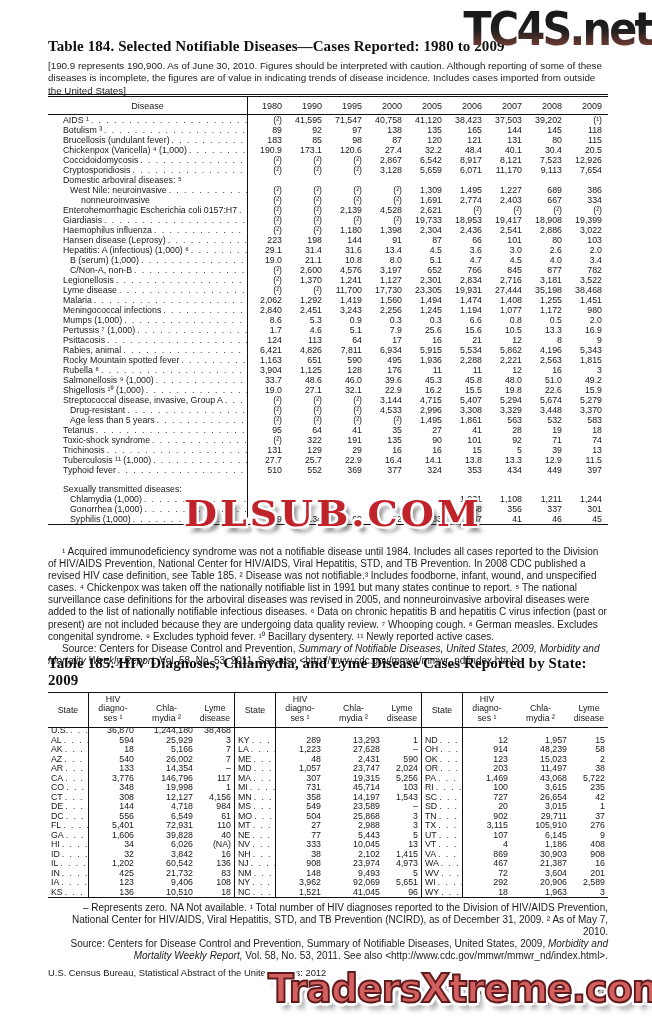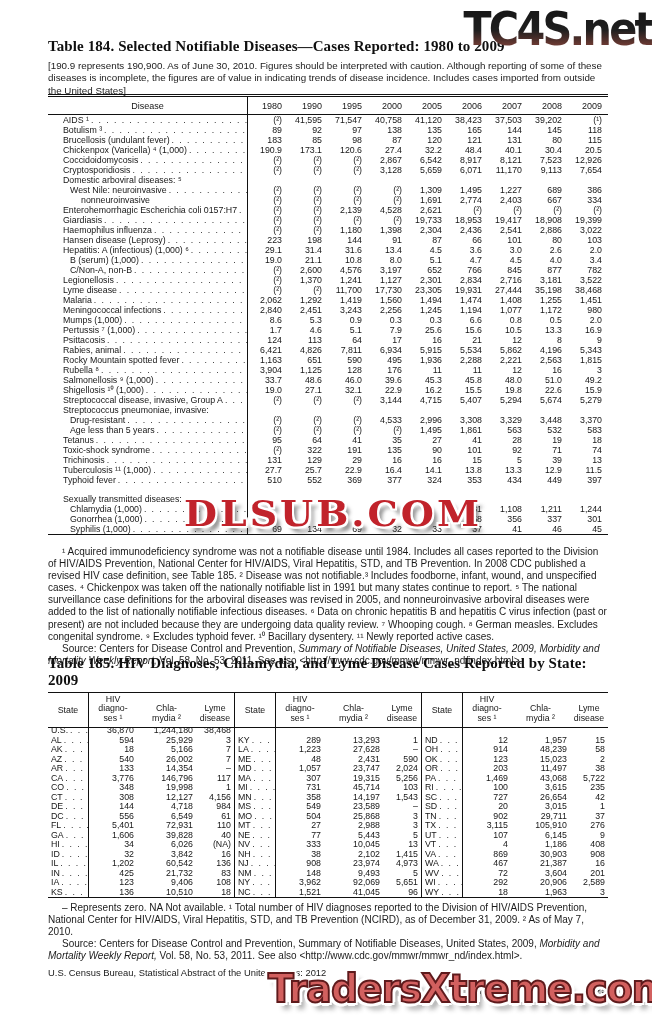--- a/index.html
+++ b/index.html
@@ -19,21 +19,21 @@
     color:#101010;letter-spacing:.1px;
   }
   #t184-title{top:38px;}
   #t185-title{top:655px;width:552px;}
   .bracket-note{
     left:48px;top:60px;width:560px;
     font-size:9.8px;line-height:12.3px;color:#1b1b1b;
   }
   .foot-block{left:48px;width:560px;font-size:10px;line-height:12.1px;color:#1b1b1b;}
   #t184-foot{top:546px;}
-  #t185-foot{top:902px;}
+  #t185-foot{top:902px;text-align:right;}
   .foot-block p{margin:0;text-indent:14px;}
   .foot-block i{font-style:italic;}
 
   
   #t184{left:48px;top:94px;width:560px;border-bottom:1px solid #111;font-size:8.8px;}
   .dbl-rule{height:3px;border-top:1px solid #111;border-bottom:1px solid #111;}
   .hdr184{display:grid;grid-template-columns:200px repeat(9,40px);height:18px;border-bottom:1px solid #111;}
   .hd-disease{border-right:1px solid #111;display:flex;align-items:center;justify-content:center;font-size:9px;}
   .ycell{display:flex;align-items:center;justify-content:flex-end;padding-right:6px;font-size:9px;}
   .trow{display:grid;grid-template-columns:200px repeat(9,40px);height:10px;line-height:10px;}
@@ -549,34 +549,20 @@
         <div class="num">(²)</div>
         <div class="num">(²)</div>
         <div class="num">3,144</div>
         <div class="num">4,715</div>
         <div class="num">5,407</div>
         <div class="num">5,294</div>
         <div class="num">5,674</div>
         <div class="num">5,279</div>
       </div>
       <div class="trow">
-        <div class="lbl ind0">
-          <span class="txt">Streptococcus pneumoniae, invasive:</span>
-        </div>
-        <div class="num"></div>
-        <div class="num"></div>
-        <div class="num"></div>
-        <div class="num"></div>
-        <div class="num"></div>
-        <div class="num"></div>
-        <div class="num"></div>
-        <div class="num"></div>
-        <div class="num"></div>
-      </div>
-      <div class="trow">
         <div class="lbl ind1">
           <span class="txt">Drug-resistant</span>
           <span class="dots"></span>
         </div>
         <div class="num">(²)</div>
         <div class="num">(²)</div>
         <div class="num">(²)</div>
         <div class="num">4,533</div>
         <div class="num">2,996</div>
         <div class="num">3,308</div>

